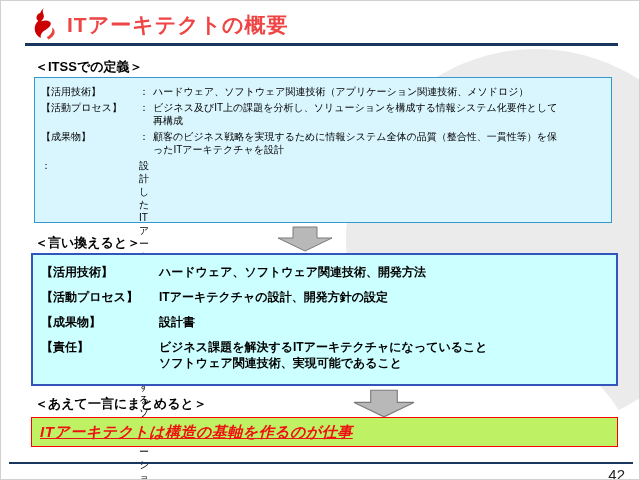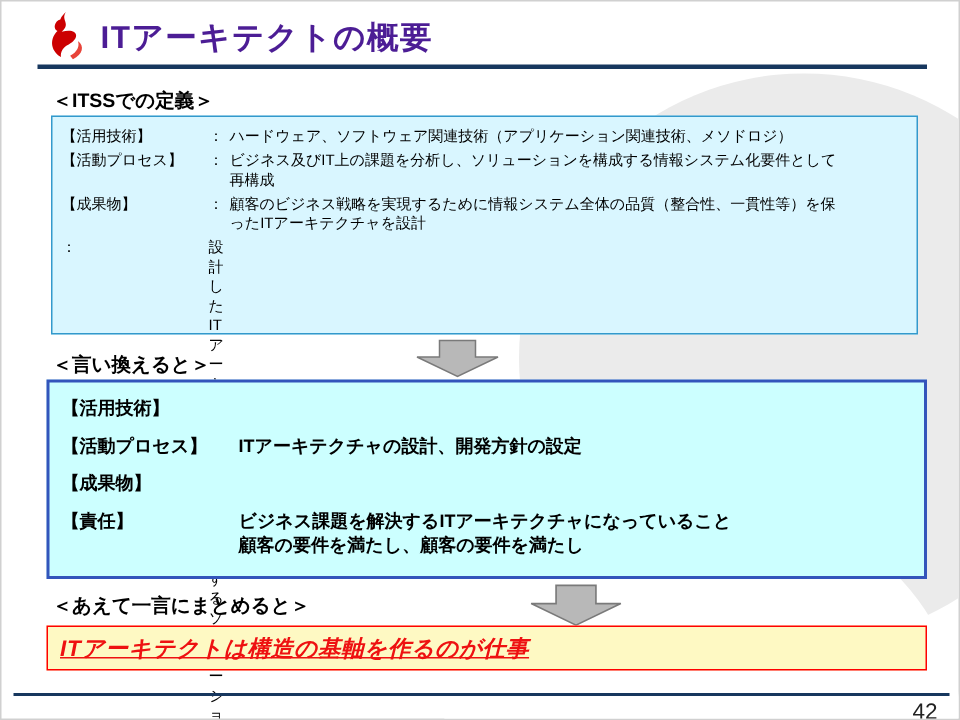--- a/index.html
+++ b/index.html
@@ -31,21 +31,21 @@
   }
 
   .layer { position: absolute; inset: 0; z-index: 1; }
 
   .logo {
     position: absolute; left: 27px; top: 6px;
     width: 30px; height: 34px;
   }
   .title {
     position: absolute; left: 66px; top: 10px;
-    font-size: 21px; font-weight: bold; color: #4c1d95;
+    font-size: 21px; font-weight: bold; color: #ef4444;
     letter-spacing: 1px;
   }
   .title-rule {
     position: absolute; left: 24px; top: 42px;
     width: 593px; height: 3px; background: #17375e;
   }
 
   .sec-heading {
     position: absolute;
     font-size: 13px; font-weight: bold; color: #000000;
@@ -80,21 +80,21 @@
     display: flex; flex-direction: column; row-gap: 9px;
   }
   .para-row { display: grid; grid-template-columns: 118px 1fr; }
   .para-row .lbl, .para-row .txt {
     font-size: 12px; font-weight: bold; line-height: 16px; color: #000000;
   }
 
   .sum-box {
     position: absolute; left: 30px; top: 416px;
     width: 587px; height: 30px;
-    background: #fef9c3;
+    background: #bef264;
     border: 1px solid #ff0000;
     display: flex; align-items: center;
     padding-left: 8px;
   }
   .sum-text {
     font-size: 15px; font-weight: bold; font-style: italic;
     color: #ee1111; text-decoration: underline;
     letter-spacing: 0.5px;
   }
 
@@ -158,33 +158,35 @@
       <svg viewBox="0 0 56 26" width="56" height="26" aria-hidden="true">
         <polygon points="16,1 40,1 40,12 55,12 28,25 1,12 16,12" fill="#b8b8b8" stroke="#7a7a7a" stroke-width="1"></polygon>
       </svg>
     </span>
 
     <div class="sec-heading h-para">＜言い換えると＞</div>
 
     <div class="para-box">
       <div class="para-row">
         <span class="lbl">【活用技術】</span>
+        <span class="txt">ハードウェア、ソフトウェア関連技術、開発方法</span>
       </div>
       <div class="para-row">
         <span class="lbl">【活動プロセス】</span>
         <span class="txt">ITアーキテクチャの設計、開発方針の設定</span>
       </div>
       <div class="para-row">
         <span class="lbl">【成果物】</span>
+        <span class="txt">設計書</span>
       </div>
       <div class="para-row">
         <span class="lbl">【責任】</span>
         <span>
           <span class="txt" style="display:block">ビジネス課題を解決するITアーキテクチャになっていること</span>
-          <span class="txt" style="display:block">顧客の要件を満たし、顧客の要件を満たし</span>
+          <span class="txt" style="display:block">ソフトウェア関連技術、実現可能であること</span>
         </span>
       </div>
     </div>
 
     <span class="arrow arrow-2">
       <svg viewBox="0 0 56 26" width="62" height="29" aria-hidden="true">
         <polygon points="16,1 40,1 40,12 55,12 28,25 1,12 16,12" fill="#b8b8b8" stroke="#7a7a7a" stroke-width="1"></polygon>
       </svg>
     </span>
 

